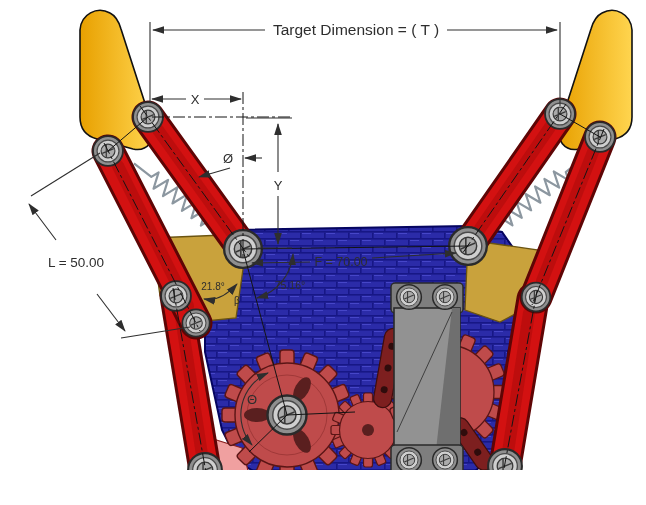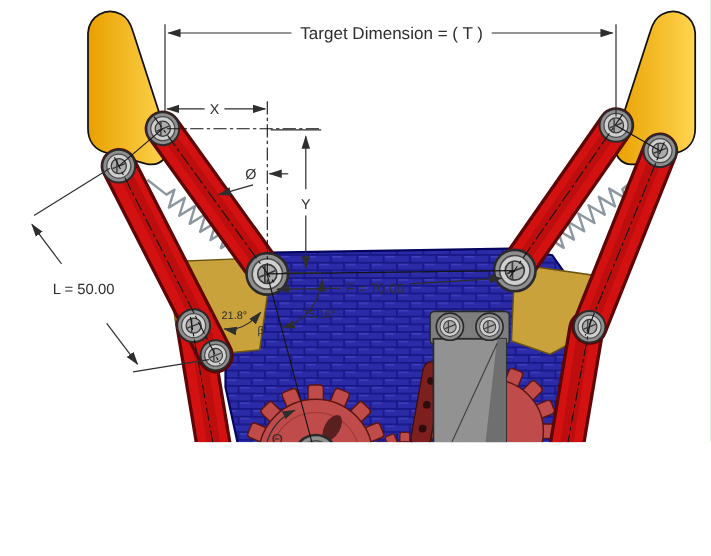--- a/index.html
+++ b/index.html
@@ -1,16 +1,16 @@
 <!DOCTYPE html>
 <html><head>
 <meta charset="utf-8">
 <style>
   html,body{margin:0;padding:0;background:#ffffff;}
-  .canvas{position:relative;width:646px;height:402px;background:#86efac;overflow:hidden;}
+  .canvas{position:relative;width:646px;height:470px;background:#b91c1c;overflow:hidden;}
   svg{display:block;}
   text{font-family:"Liberation Sans",sans-serif;fill:#2E2E2E;}
   .dim{stroke:#2E2E2E;stroke-width:1.1;fill:none;}
   .thin{stroke:#141414;stroke-width:1;fill:none;}
   .cl{stroke:#141414;stroke-width:1;fill:none;stroke-dasharray:12 3 3 3;}
   .linkO{stroke:#5E0505;stroke-width:33;stroke-linecap:round;fill:none;}
   .linkI{stroke:#D31111;stroke-width:27;stroke-linecap:round;fill:none;}
   .linkS{stroke:#A80A0A;stroke-width:12;stroke-linecap:round;fill:none;opacity:.5;}
   .spring{stroke:#8C97A0;stroke-width:2.2;fill:none;stroke-linejoin:round;}
 </style>

